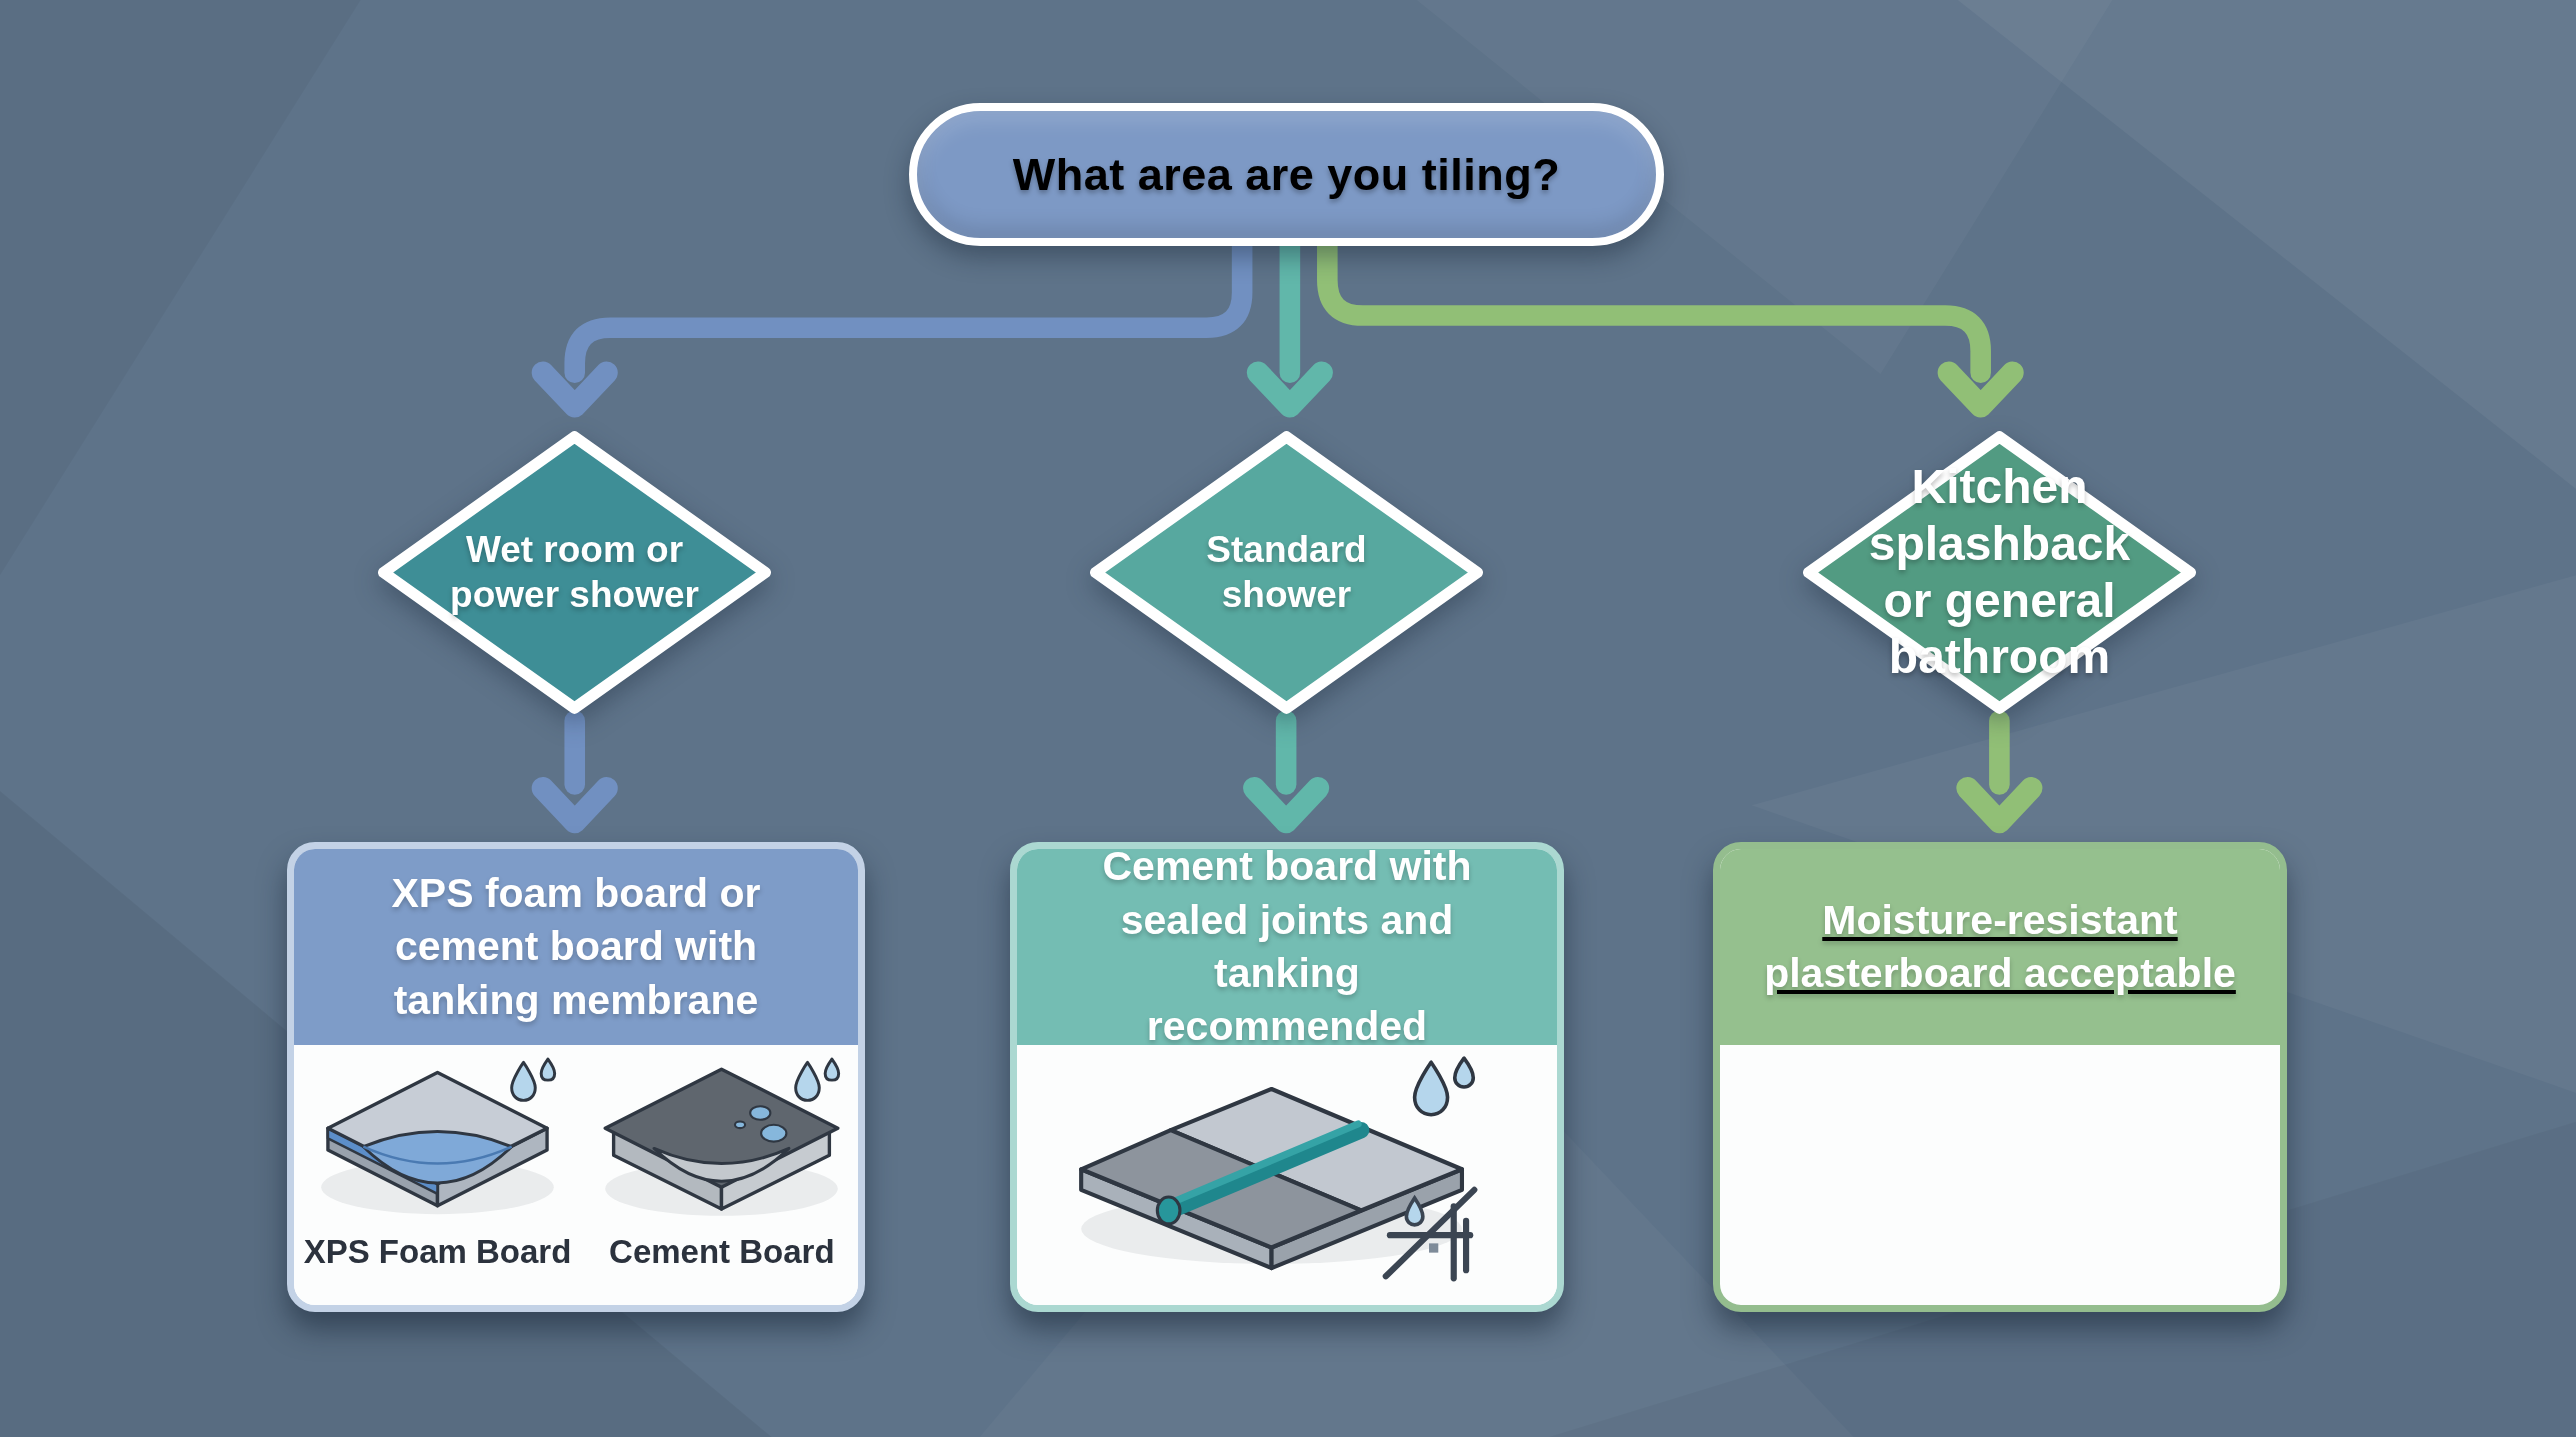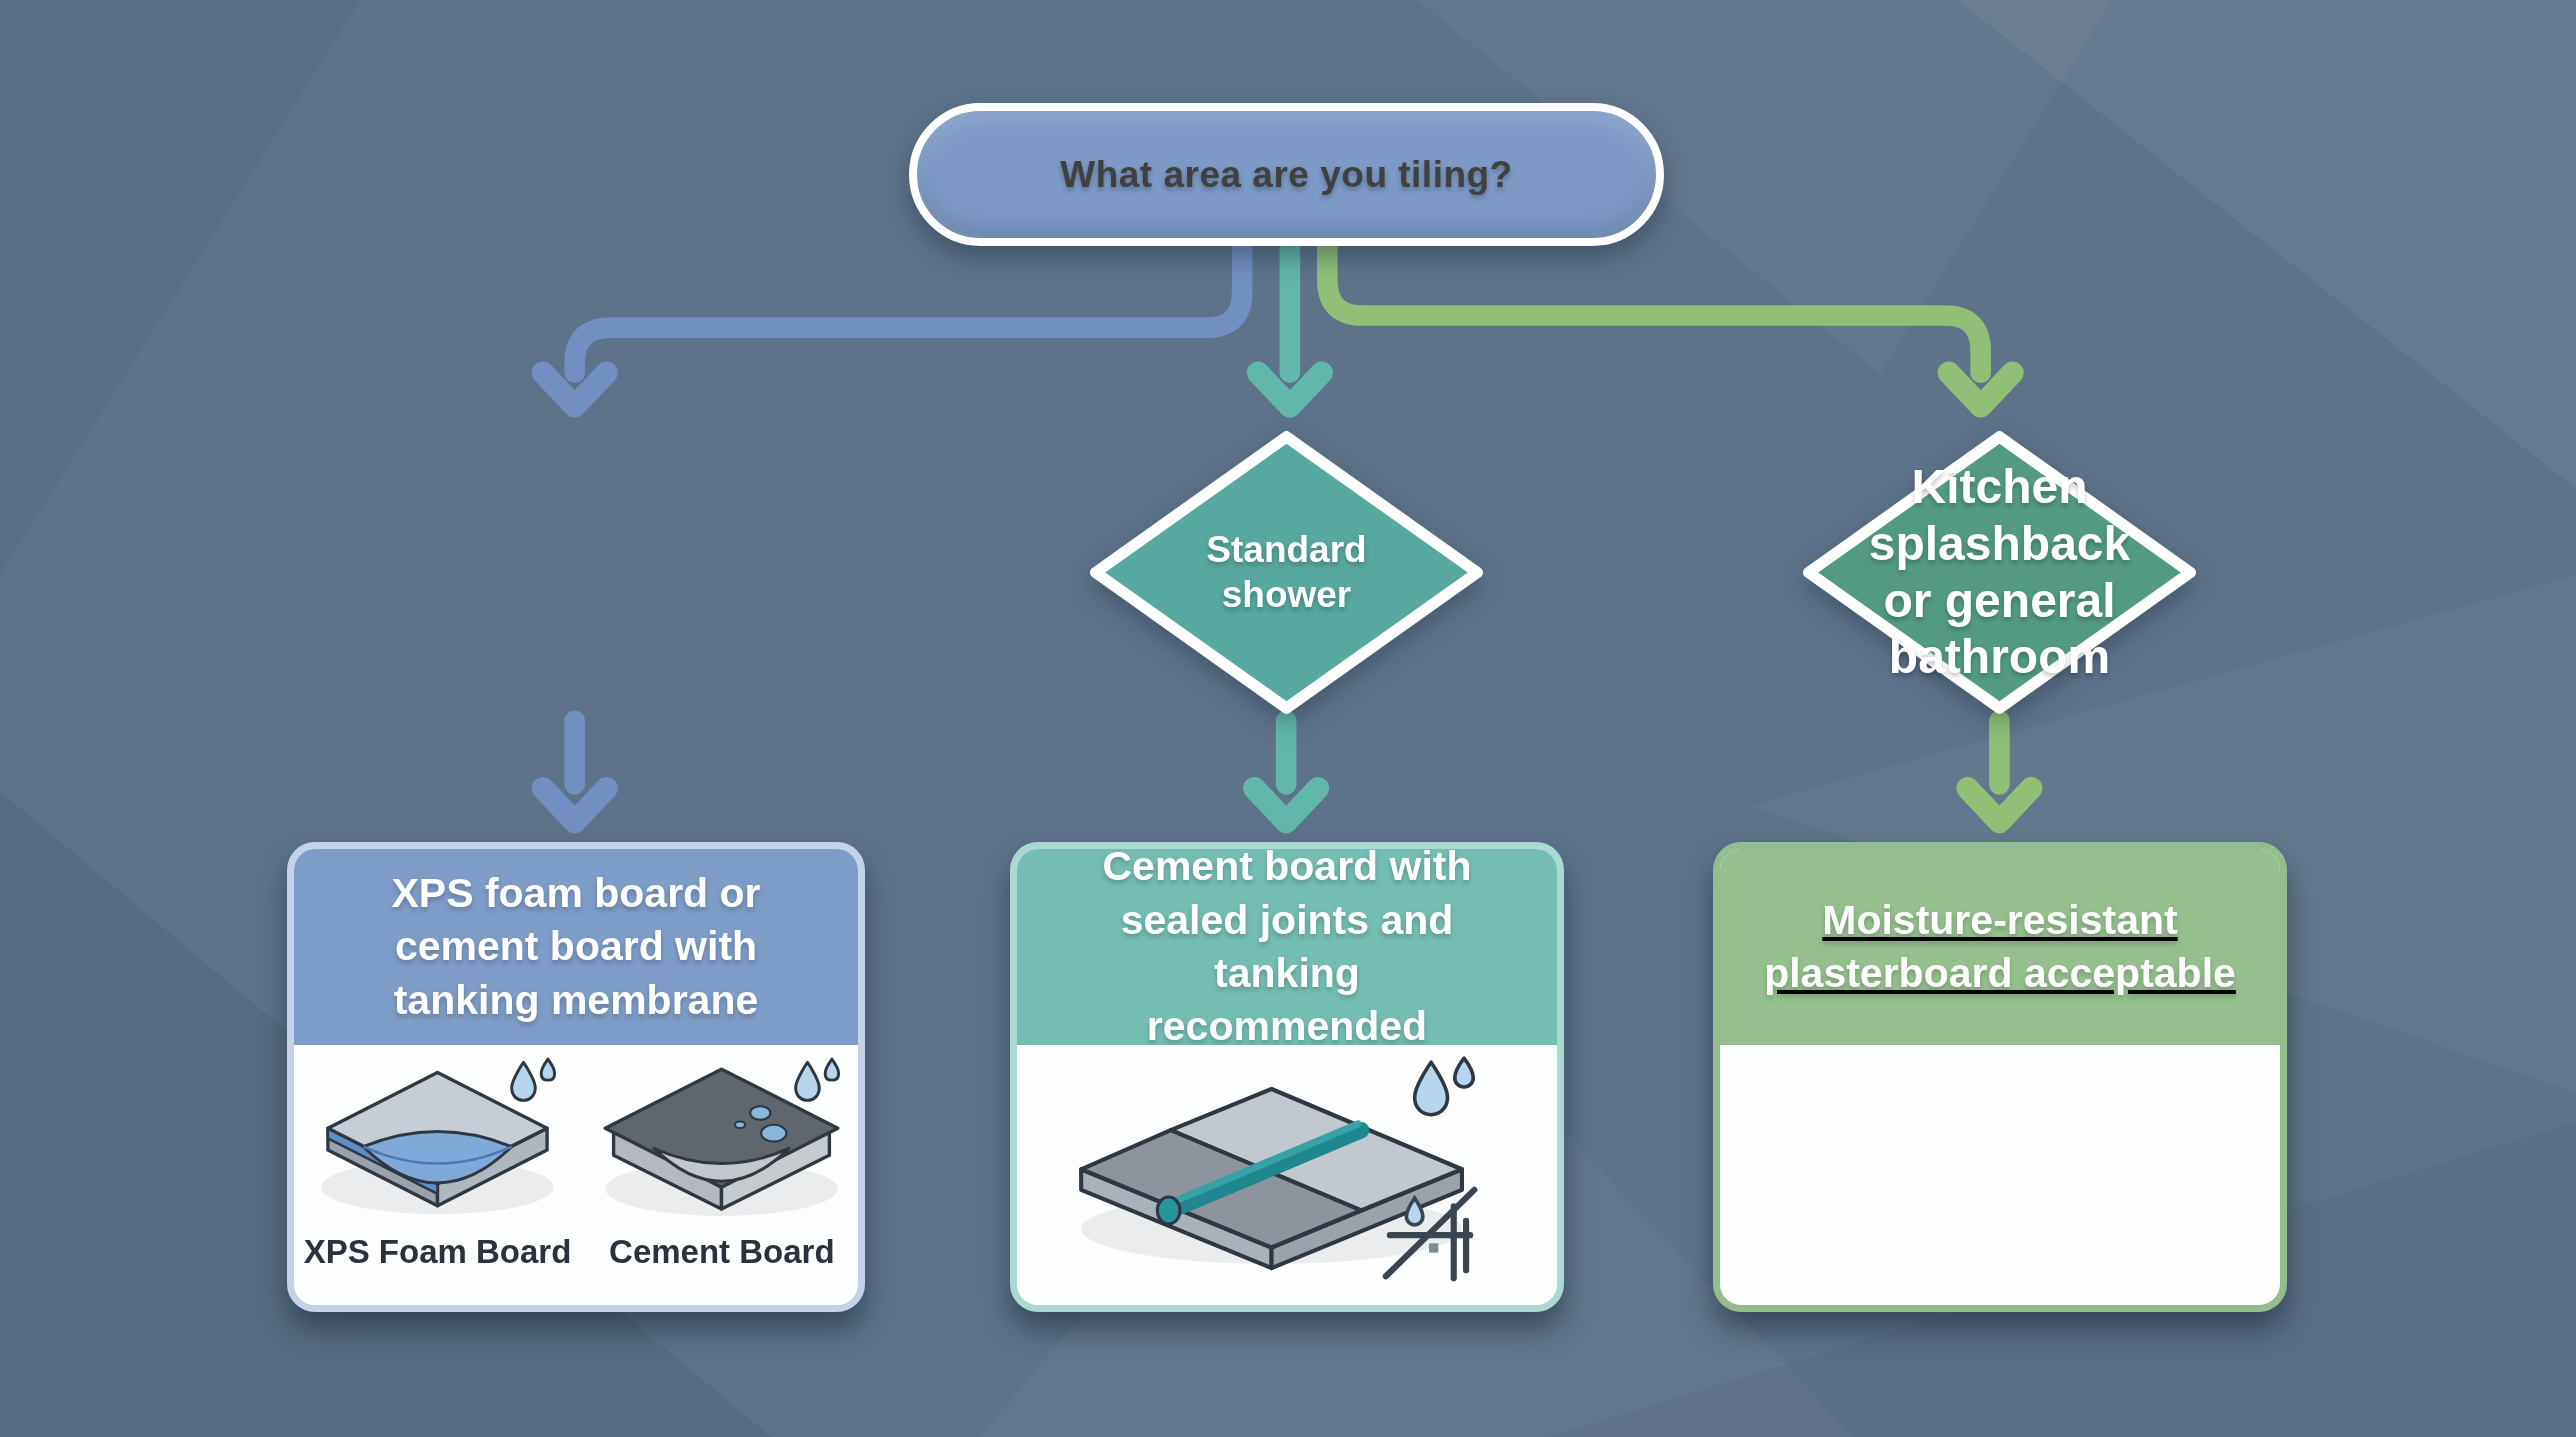--- a/index.html
+++ b/index.html
@@ -11,21 +11,21 @@
   .f3{background:rgba(0,0,0,.055);clip-path:polygon(0 55%,0 100%,30% 100%);}
   .f4{background:rgba(255,255,255,.04);clip-path:polygon(100% 40%,100% 76%,68% 56%);}
   .f5{background:rgba(0,0,0,.04);clip-path:polygon(0 0,14% 0,0 40%);}
   .f6{background:rgba(255,255,255,.03);clip-path:polygon(38% 100%,72% 100%,54% 66%);}
   .f7{background:rgba(0,0,0,.035);clip-path:polygon(60% 100%,100% 100%,100% 78%);}
 
   .pill{position:absolute;left:909px;top:103px;width:755px;height:143px;
         border:8.4px solid #ffffff;border-radius:84px;box-sizing:border-box;
         display:flex;align-items:center;justify-content:center;
         box-shadow:0 11.2px 24px rgba(18,32,48,.38), inset 0 9.4px 20.6px rgba(255,255,255,.16), inset 0 -11.2px 20.6px rgba(0,0,0,.12);}
-  .pill-text{color:#404040;font-size:37px;font-weight:bold;letter-spacing:0.5px;
+  .pill-text{color:#000000;font-size:45px;font-weight:bold;letter-spacing:0.5px;
         text-shadow:0 2.8px 5.6px rgba(0,0,0,.28);}
 
   .connector-layer{position:absolute;left:0;top:0;}
 
   .diamond{position:absolute;width:393px;height:283px;}
   .diamond svg{position:absolute;left:0;top:0;overflow:visible;
         filter:drop-shadow(0 9.4px 13px rgba(18,32,48,.35));}
   .diamond-label{position:absolute;inset:0;display:flex;align-items:center;justify-content:center;
         text-align:center;color:#fff;font-weight:bold;font-size:37px;line-height:1.2;
         white-space:pre-line;text-shadow:0 2.8px 5.6px rgba(0,0,0,.25);}
@@ -73,20 +73,27 @@
       <path stroke-width="24" d="M1340,842 L1374,878 L1408,842" stroke="#61b7aa"></path>
       <path stroke-width="22" d="M2136,770 L2136,838" stroke="#91bf76"></path>
       <path stroke-width="24" d="M2102,842 L2136,878 L2170,842" stroke="#91bf76"></path>
     </g>
   </svg>
 
   <div class="pill" style="background-color: rgb(125, 153, 197);">
     <div class="pill-text">What area are you tiling?</div>
   </div>
 
+  <div class="diamond" style="left:378px;top:431px;">
+    <svg width="393" height="283" viewBox="0 0 420 302">
+      <polygon points="210,6 414,151 210,296 6,151" stroke="#ffffff" stroke-width="12" stroke-linejoin="round" fill="#3e8e96"></polygon>
+    </svg>
+    <div class="diamond-label">Wet room or
+power shower</div>
+  </div>
 
   <div class="diamond" style="left:1090px;top:431px;">
     <svg width="393" height="283" viewBox="0 0 420 302">
       <polygon points="210,6 414,151 210,296 6,151" stroke="#ffffff" stroke-width="12" stroke-linejoin="round" fill="#57a89f"></polygon>
     </svg>
     <div class="diamond-label">Standard
 shower</div>
   </div>
 
   <div class="diamond" style="left:1803px;top:431px;">

